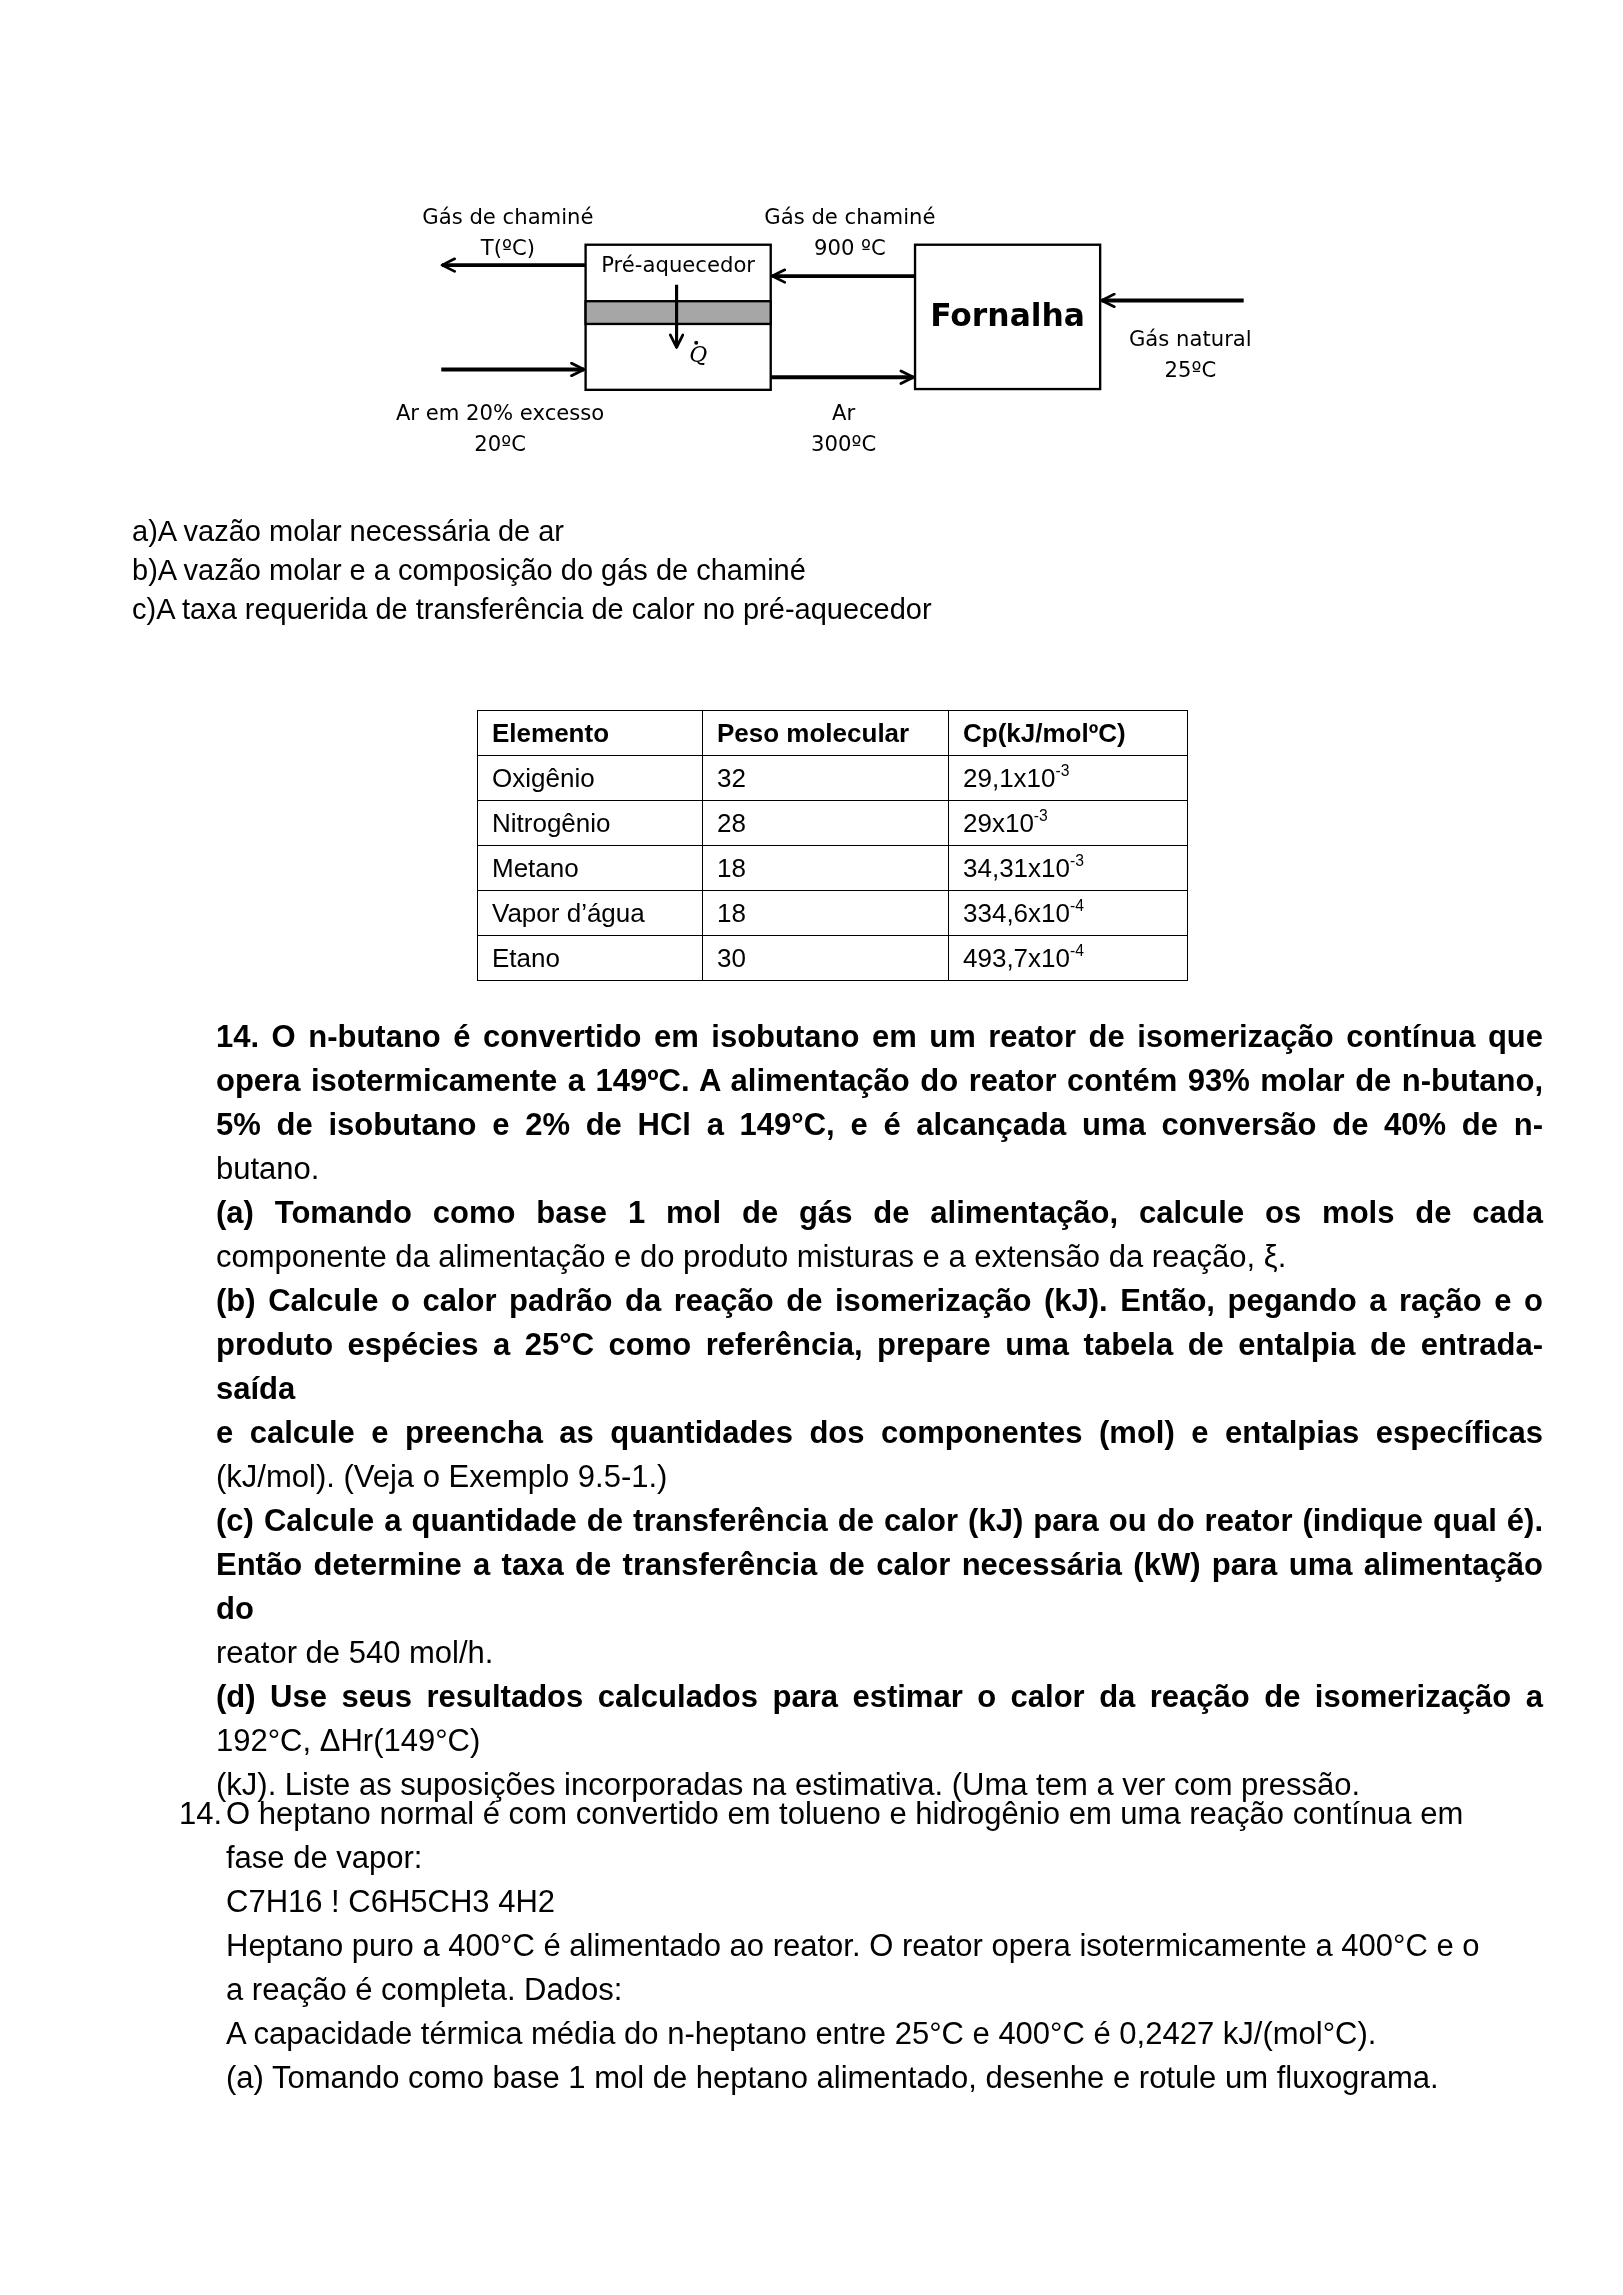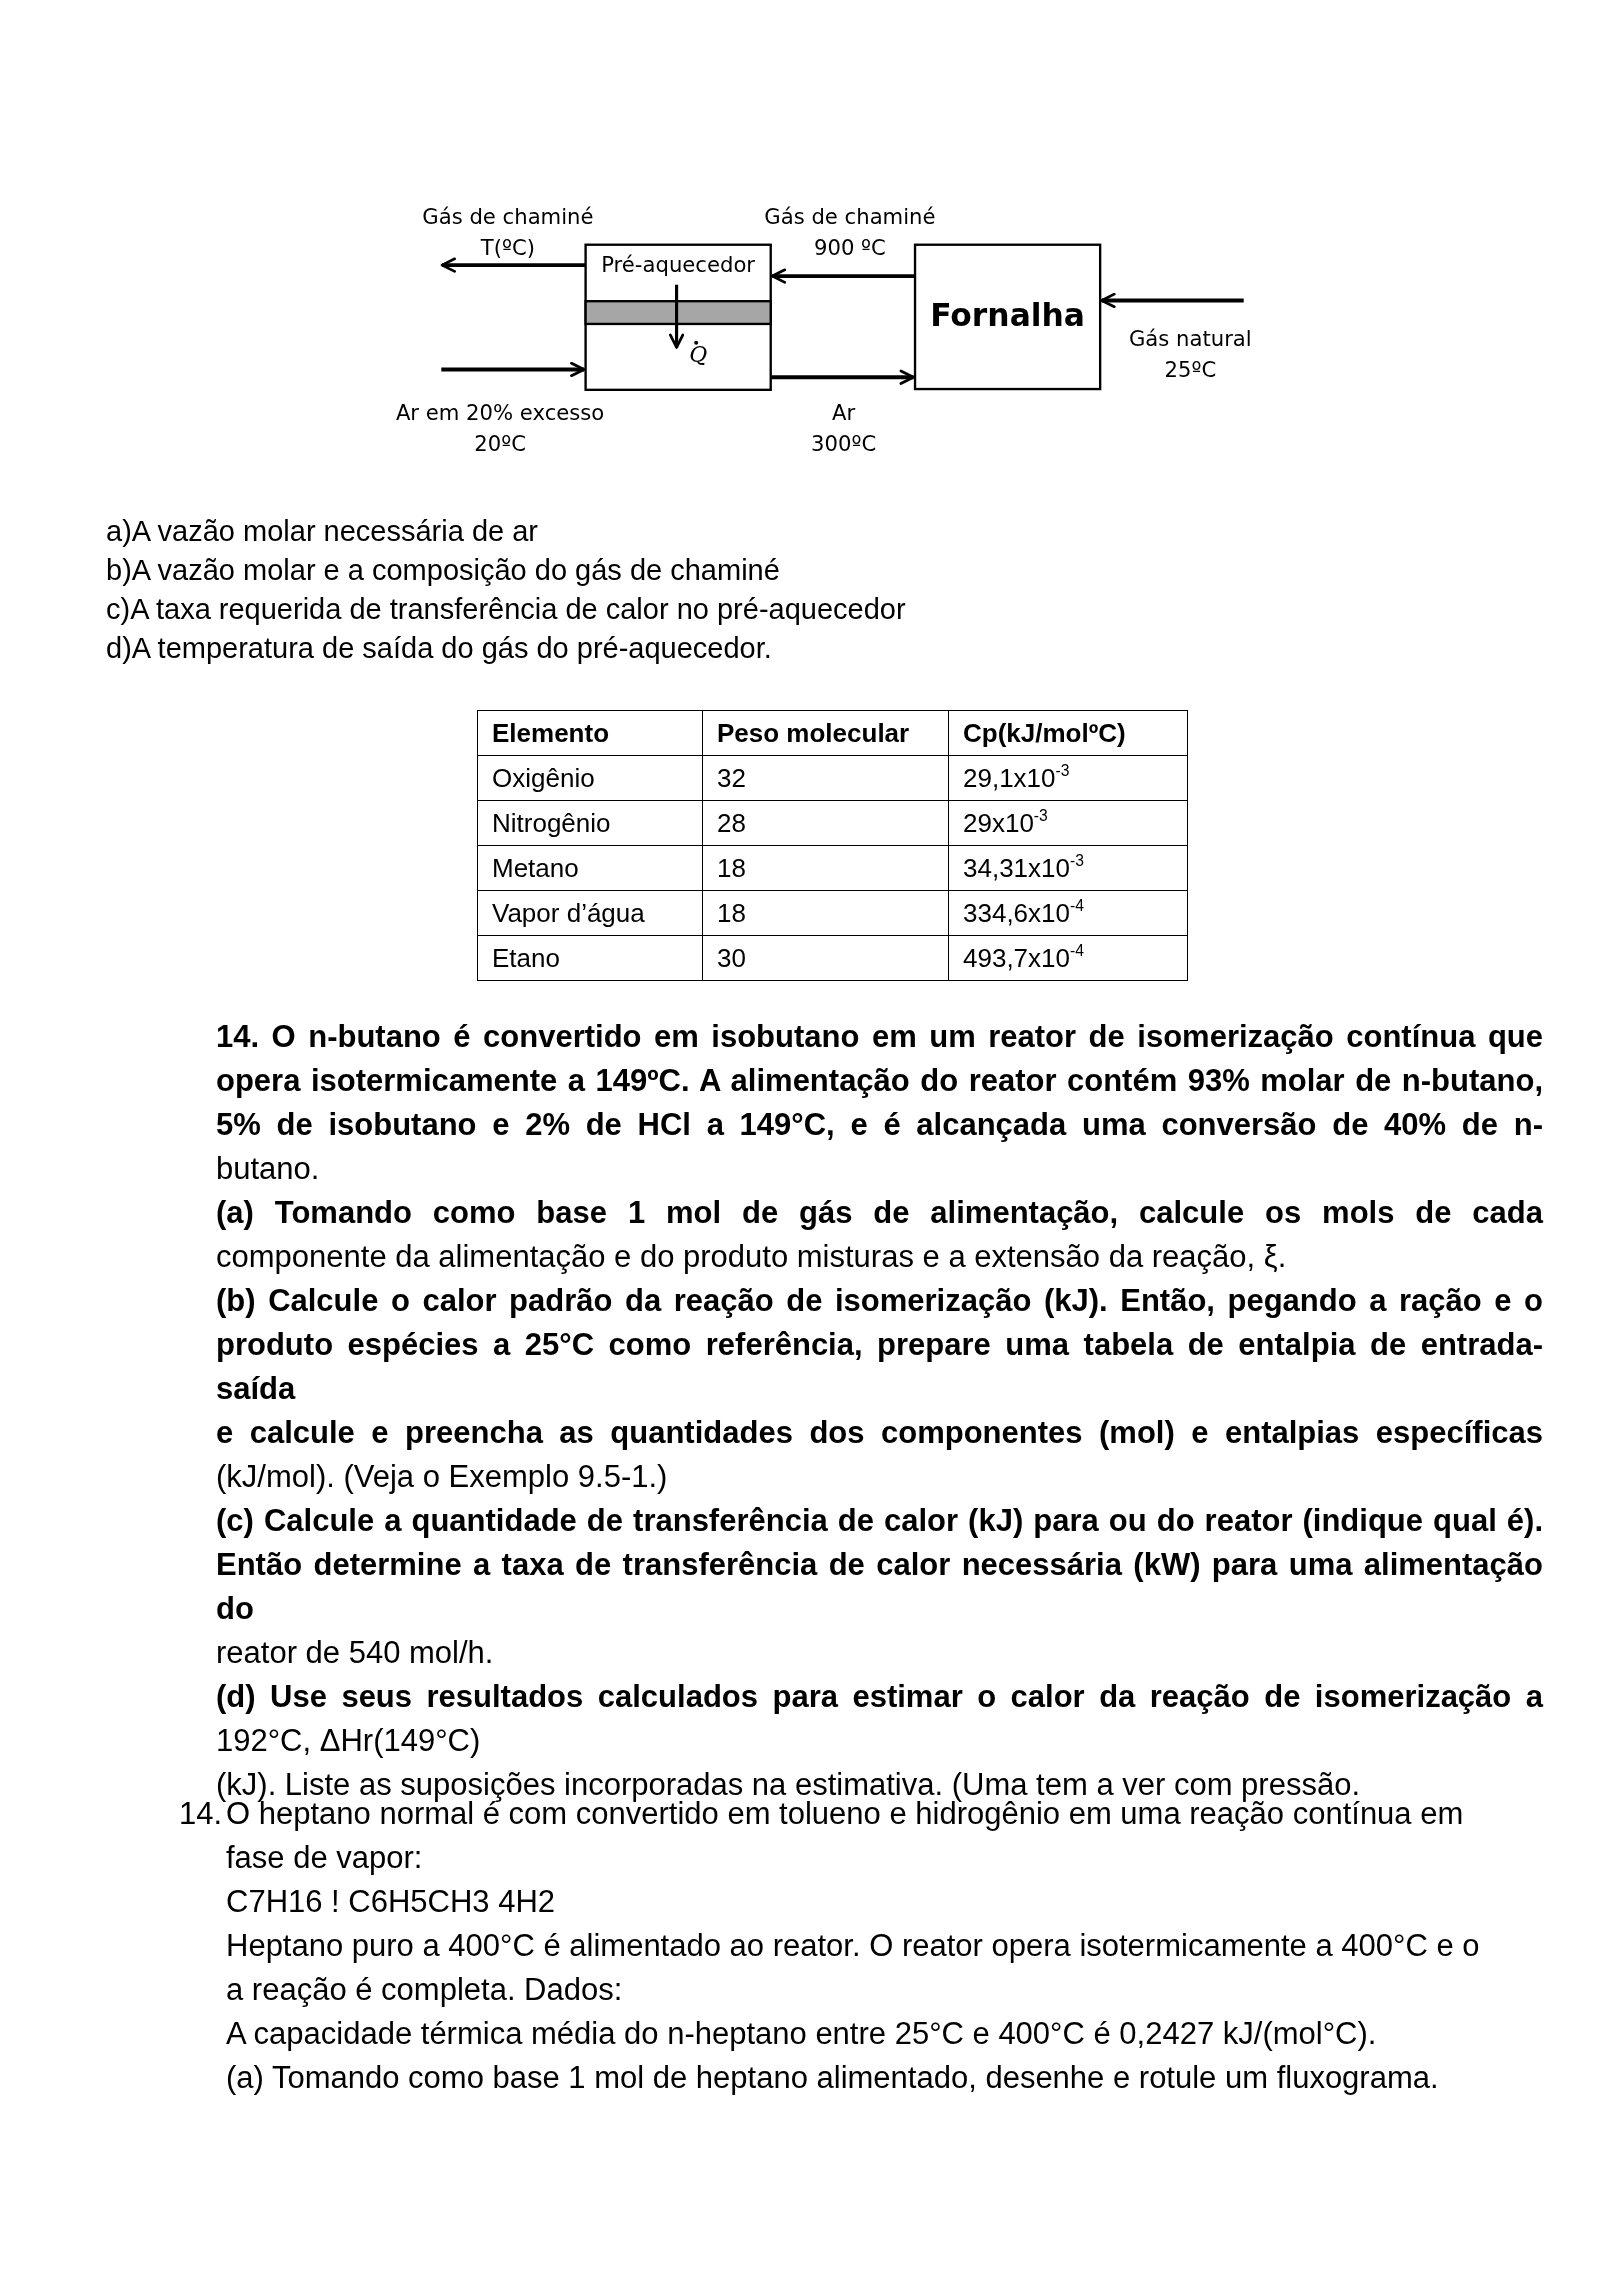--- a/index.html
+++ b/index.html
@@ -3,21 +3,21 @@
 <meta charset="utf-8">
 <style>
   html, body { margin: 0; padding: 0; background: #ffffff; }
   body { width: 1623px; height: 2295px; position: relative; overflow: hidden; color: #000; font-family: "Liberation Sans", sans-serif; }
   
   #diagram { position: absolute; left: 0; top: 0; width: 1623px; height: 502px; }
   #diagram text { font-family: "DejaVu Sans", sans-serif; font-size: 27px; fill: #000; }
   #diagram text.furnace { font-size: 40px; font-weight: bold; }
   #diagram text.q { font-family: "DejaVu Serif", serif; font-style: italic; font-size: 28px; }
   
-  .qlist { position: absolute; left: 106px; top: 512px; font-size: 29px; line-height: 39px; }
+  .qlist { position: absolute; left: 132px; top: 512px; font-size: 29px; line-height: 39px; }
   .qlist div { white-space: nowrap; }
   
   table.props { position: absolute; left: 477px; top: 710px; border-collapse: collapse; font-size: 26px; }
   table.props td, table.props th { border: 1.6px solid #000; height: 34px; padding: 5px 14px; text-align: left; vertical-align: middle; line-height: 1; }
   table.props th { font-weight: bold; }
   table.props .c1 { width: 196px; }
   table.props .c2 { width: 217px; }
   table.props .c3 { width: 210px; }
   table.props sup { font-size: 15.7px; vertical-align: 11px; line-height: 0; }
   
@@ -69,21 +69,20 @@
   <text x="637" y="535" text-anchor="middle">Ar em 20% excesso</text>
   <text x="637" y="575" text-anchor="middle">20ºC</text>
   <text x="1075" y="535" text-anchor="middle">Ar</text>
   <text x="1075" y="575" text-anchor="middle">300ºC</text>
 </svg>
 
 <div class="qlist">
   <div>a)A vazão molar necessária de ar</div>
   <div>b)A vazão molar e a composição do gás de chaminé</div>
   <div>c)A taxa requerida de transferência de calor no pré-aquecedor</div>
-  <div>d)A temperatura de saída do gás do pré-aquecedor.</div>
 </div>
 
 <table class="props">
   <tbody>
       <tr>
     <th class="c1">Elemento</th>
     <th class="c2">Peso molecular</th>
     <th class="c3">Cp(kJ/molºC)</th>
   </tr>
   <tr>

